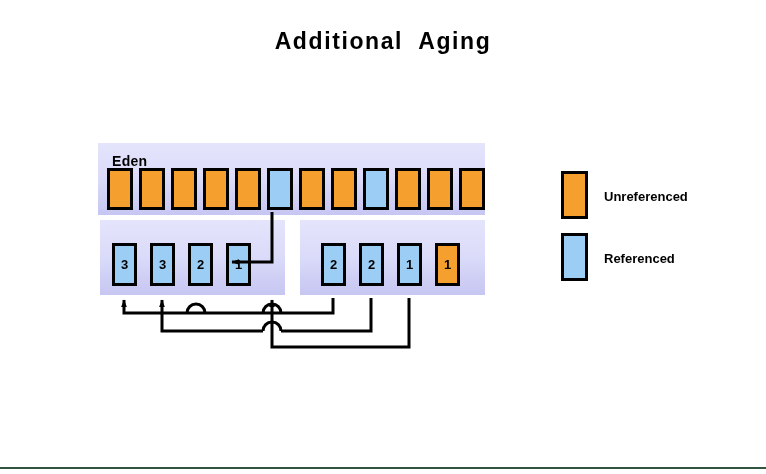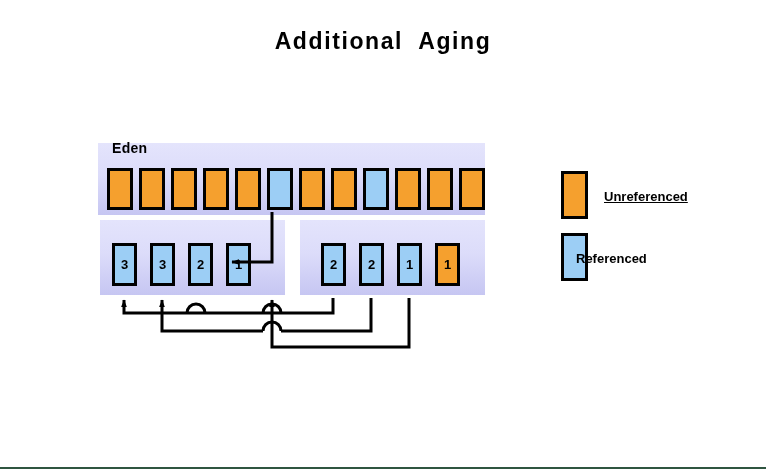--- a/index.html
+++ b/index.html
@@ -81,21 +81,21 @@
   }
 </style>
 </head>
 <body>
 
 <div id="stage">
 
   <div class="title">Additional  Aging</div>
 
   <div class="panel" id="eden-panel" style="left:98px;top:143px;width:387px;height:72px;"></div>
-  <div class="panel-label" style="left:112px;top:140px;">Eden</div>
+  <div class="panel-label" style="left:112px;top:153px;">Eden</div>
   <div id="eden-cells">
       <div class="cell orange" style="left: 107px; top: 168px; width: 26px; height: 42px;"></div>
       <div class="cell orange" style="left: 139px; top: 168px; width: 26px; height: 42px;"></div>
       <div class="cell orange" style="left: 171px; top: 168px; width: 26px; height: 42px;"></div>
       <div class="cell orange" style="left: 203px; top: 168px; width: 26px; height: 42px;"></div>
       <div class="cell orange" style="left: 235px; top: 168px; width: 26px; height: 42px;"></div>
       <div class="cell blue" style="left: 267px; top: 168px; width: 26px; height: 42px;"></div>
       <div class="cell orange" style="left: 299px; top: 168px; width: 26px; height: 42px;"></div>
       <div class="cell orange" style="left: 331px; top: 168px; width: 26px; height: 42px;"></div>
       <div class="cell blue" style="left: 363px; top: 168px; width: 26px; height: 42px;"></div>
@@ -131,23 +131,23 @@
       <div class="cell blue" style="left: 397px; top: 243px; width: 25px; height: 43px;">
         <span>1</span>
       </div>
       <div class="cell orange" style="left: 435px; top: 243px; width: 25px; height: 43px;">
         <span>1</span>
       </div>
     </div>
 
   <div id="legend">
       <div class="legend-swatch" style="left: 561px; top: 171px; background: rgb(245, 160, 46);"></div>
-      <div class="legend-text" style="left: 604px; top: 189px; text-decoration: underline;">Unreferenced</div>
+      <div class="legend-text" style="left: 604px; top: 189px;">Unreferenced</div>
       <div class="legend-swatch" style="left: 561px; top: 233px; background: rgb(156, 206, 245);"></div>
-      <div class="legend-text" style="left: 576px; top: 251px;">Referenced</div>
+      <div class="legend-text" style="left: 604px; top: 251px;">Referenced</div>
     </div>
 
   <svg id="wires" viewBox="0 0 766 474" width="766" height="474">
     <defs>
       <marker id="arrowhead" markerWidth="9" markerHeight="9" refX="7.4" refY="3.4" orient="auto" markerUnits="userSpaceOnUse">
         <path d="M0,0.4 L8,3.4 L0,6.4 z" fill="#000000"></path>
       </marker>
     </defs>
     <g fill="none" stroke="#000000" stroke-width="3" stroke-linecap="butt" stroke-linejoin="miter">
 

